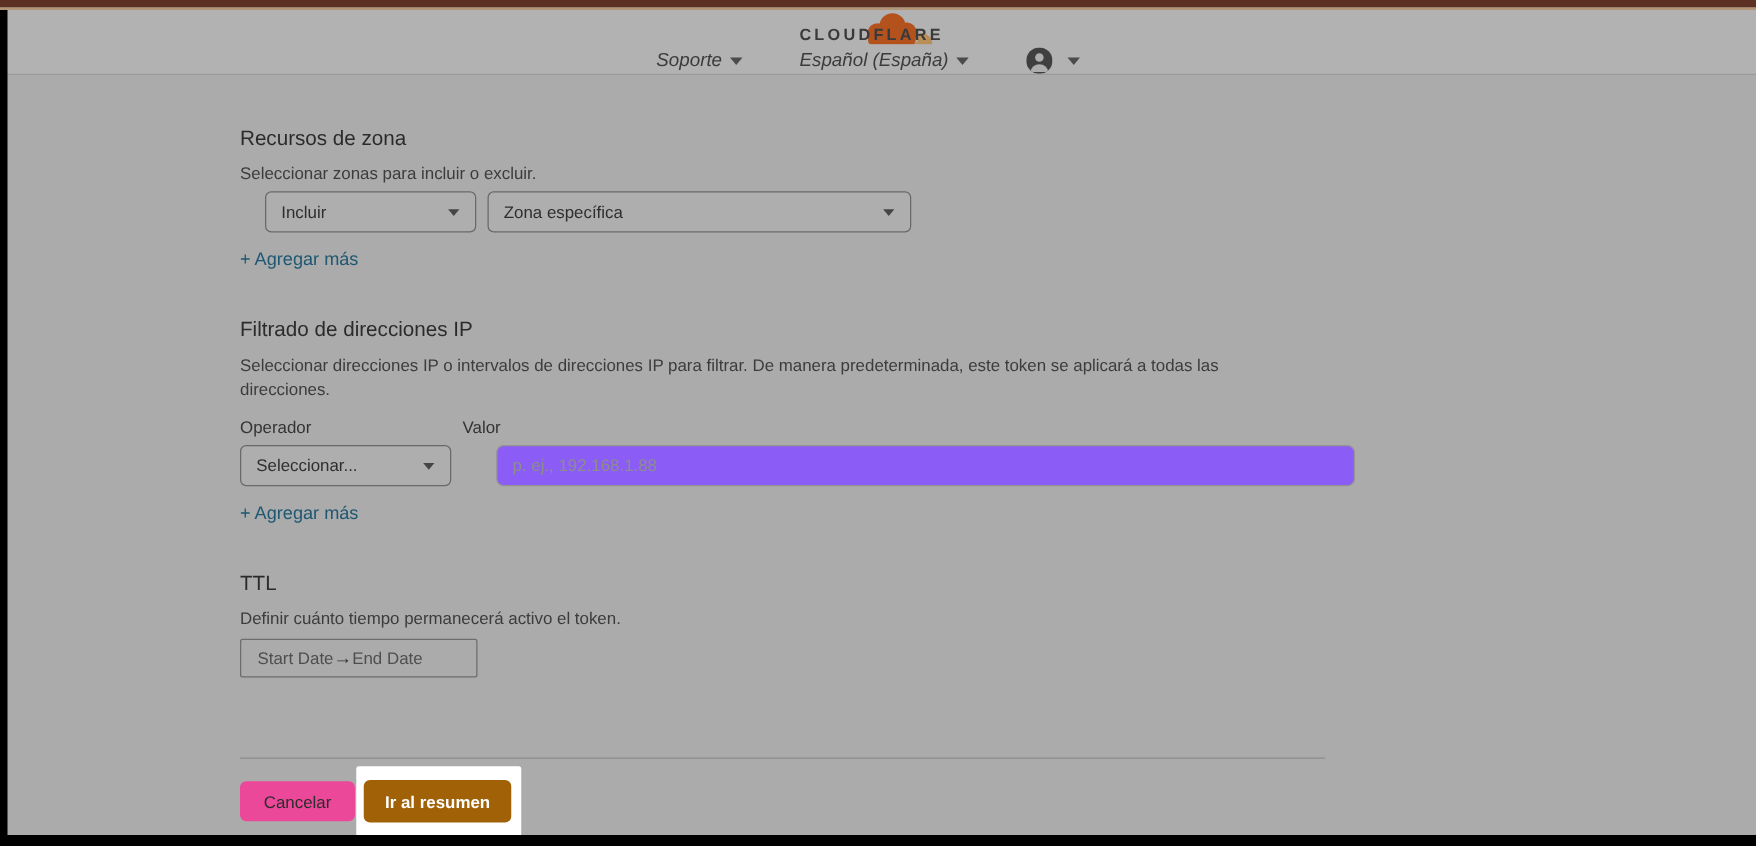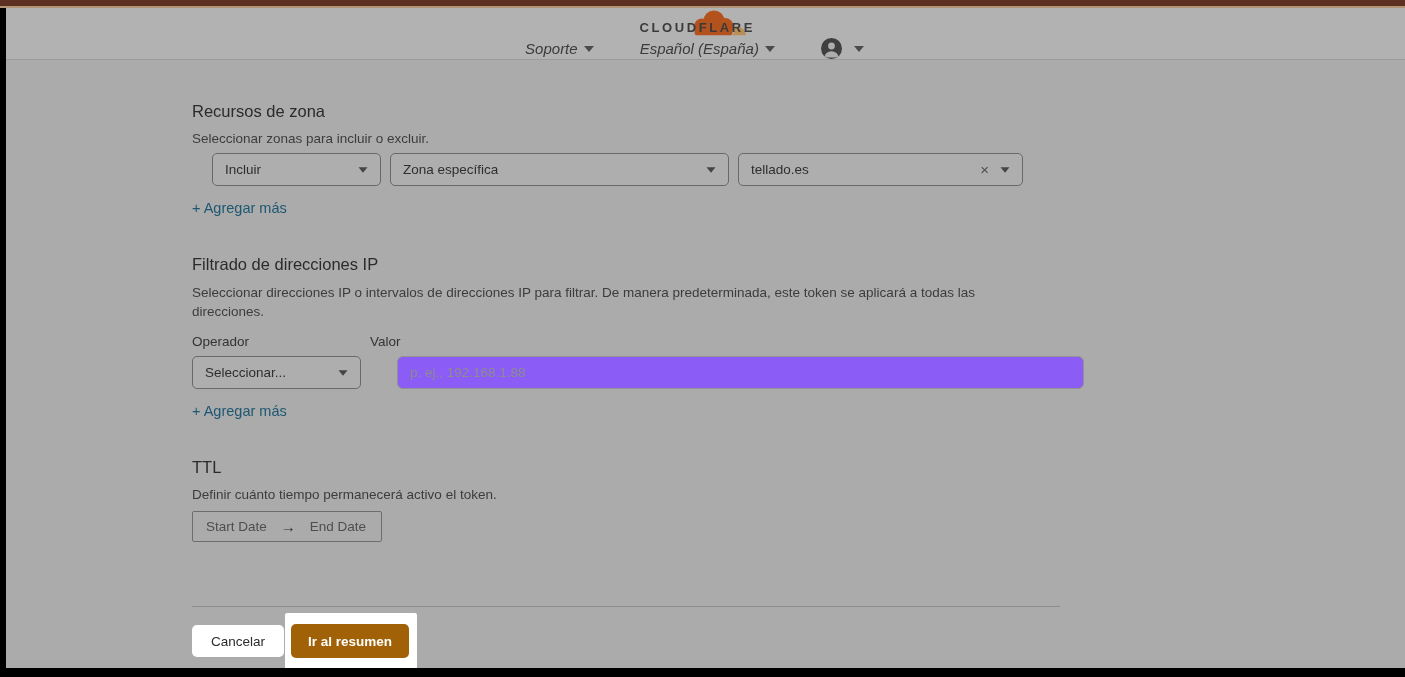--- a/index.html
+++ b/index.html
@@ -74,30 +74,30 @@
     width: 687px; height: 33px; margin-left: 9px;
     background: #8b5cf6; border: 1px solid #929292; border-radius: 6px;
     padding: 0 12px; font-size: 13.5px; color: #2e2e2e; outline: none;
     font-family: "Liberation Sans", sans-serif;
   }
   .input-value::placeholder { color: #8d8d8d; }
 
   .datebox {
     margin-top: 8px; width: 190px; height: 31px;
     border: 1px solid #6d6d6d; border-radius: 2px;
-    display: flex; align-items: center; padding: 0 13px; gap: 14px;
+    display: flex; align-items: center; padding: 0 13px; gap: 0;
     font-size: 13.5px; color: #4e4e4e; cursor: pointer;
   }
   .datebox .arrow { color: #2f2f2f; font-size: 15px; }
 
   .divider { width: 868px; border-top: 1px solid #8d8d8d; margin-top: 64px; }
 
   .actions { display: flex; align-items: center; margin-top: 6px; }
   .btn-cancel {
-    height: 32px; padding: 0 19px; background: #ffffff; color: #2c2c2c;
+    height: 32px; padding: 0 19px; background: #ec4899; color: #2c2c2c;
     border: none; border-radius: 5px; font-size: 13.5px; cursor: pointer;
     font-family: "Liberation Sans", sans-serif;
   }
   .highlight-box { background: #ffffff; border-radius: 2px; padding: 11px 8px 11px 6px; margin-left: 1px; }
   .btn-primary {
     height: 34px; padding: 0 17px; background: #a16207; color: #fff;
     border: none; border-radius: 5px; font-size: 13.5px; font-weight: 700; cursor: pointer;
     font-family: "Liberation Sans", sans-serif;
   }
 
@@ -166,27 +166,20 @@
 
       <div class="row spacer-s1">
         <div class="select sel-include">
           <span>Incluir</span>
           <span class="caret"></span>
         </div>
         <div class="select sel-zonetype">
           <span>Zona específica</span>
           <span class="caret"></span>
         </div>
-        <div class="select sel-zoneval">
-          <span>tellado.es</span>
-          <span class="sel-right">
-            <span class="dismiss-x">×</span>
-            <span class="caret"></span>
-          </span>
-        </div>
       </div>
 
       <span class="link">+ Agregar más</span>
     </div>
 
     <div class="spacer-section">
       <div class="section-title">Filtrado de direcciones IP</div>
       <div class="section-sub sub-wrap">Seleccionar direcciones IP o intervalos de direcciones IP para filtrar. De manera predeterminada, este token se aplicará a todas las direcciones.</div>
 
       <div class="field-labels">

